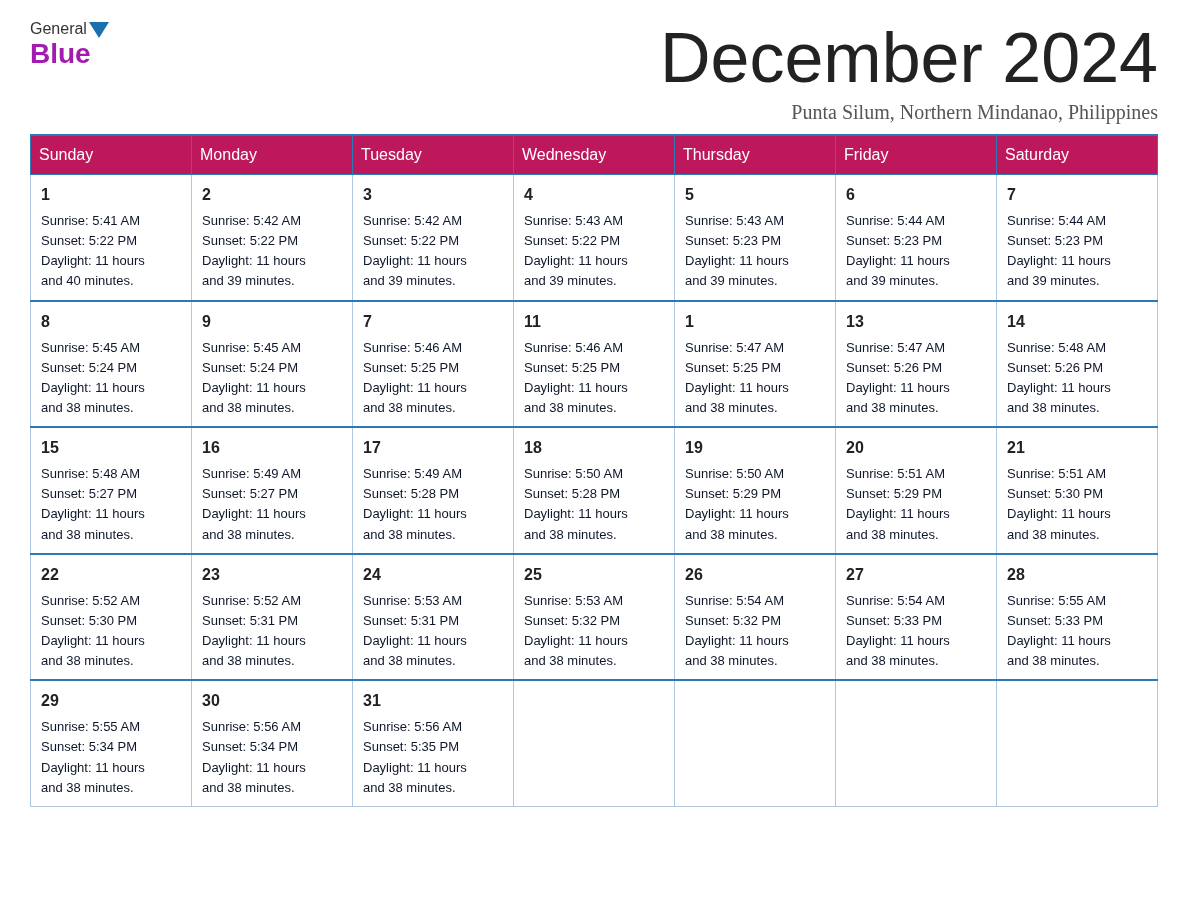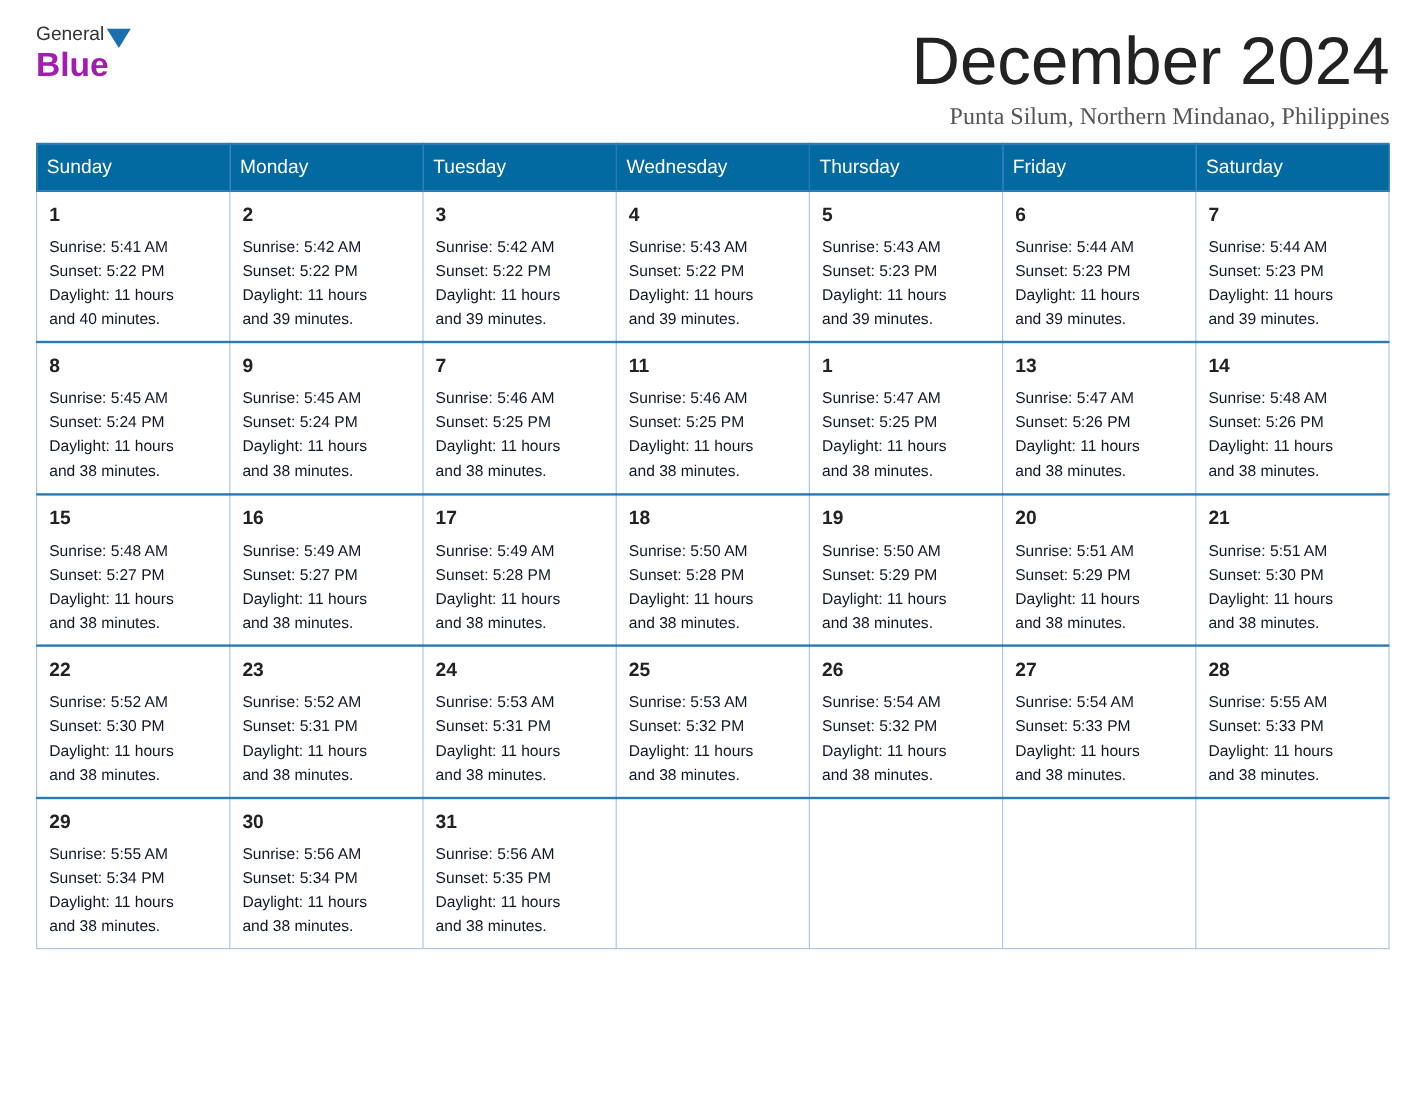--- a/index.html
+++ b/index.html
@@ -34,39 +34,39 @@
     }
     .logo-blue {
       color: #a21caf;
       font-size: 28px;
       font-weight: bold;
     }
     .title-section {
       text-align: right;
     }
     .month-title {
-      font-size: 56px;
+      font-size: 70px;
       font-weight: normal;
       color: #222;
       line-height: 1.1;
     }
     .location-subtitle {
       font-size: 20px;
       color: #555;
       margin-top: 4px;
       font-family: Liberation Serif, serif;
     }
     .calendar {
       width: 100%;
       border-collapse: collapse;
       border: 1px solid #2b7ab5;
       margin-top: 10px;
     }
     .calendar th {
-      background-color: #0369a1;
+      background-color: #be185d;
       color: #fff;
       font-size: 16px;
       font-weight: normal;
       padding: 10px 8px;
       text-align: left;
       border: 1px solid #2b7ab5;
     }
     .calendar td {
       vertical-align: top;
       padding: 8px 10px;
@@ -90,21 +90,21 @@
       line-height: 1.55;
     }
     .calendar tr {
       border-top: 2px solid #2b7ab5;
     }
     .calendar tbody tr:first-child {
       border-top: none;
     }
     .logo-line {
       display: flex;
-      align-items: flex-end;
+      align-items: flex-start;
     }
   </style>
 </head>
 <body>
 
 <div class="header">
   <div class="logo">
     <div class="logo-line">
       <span class="logo-general">General</span>
       <span class="logo-triangle"></span>

